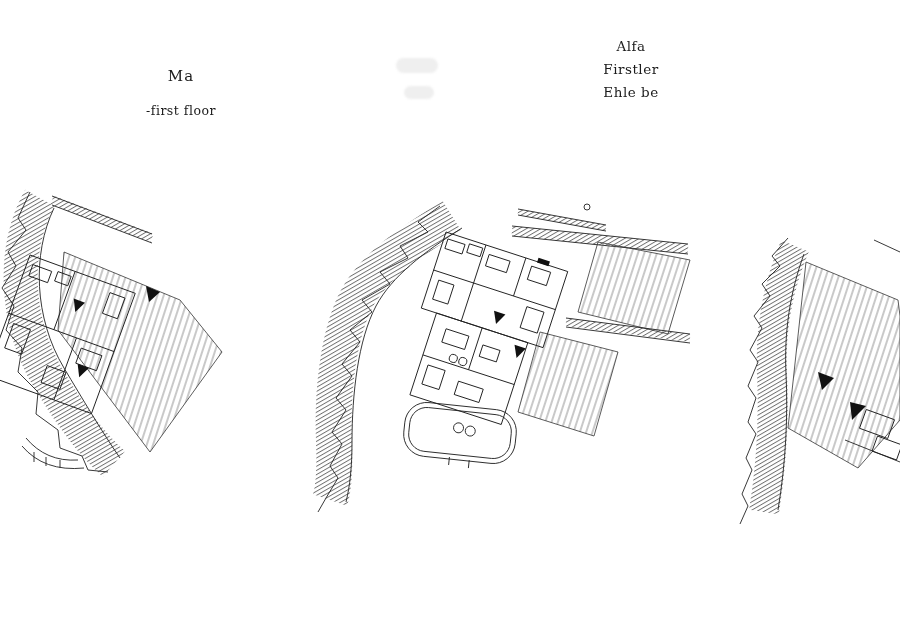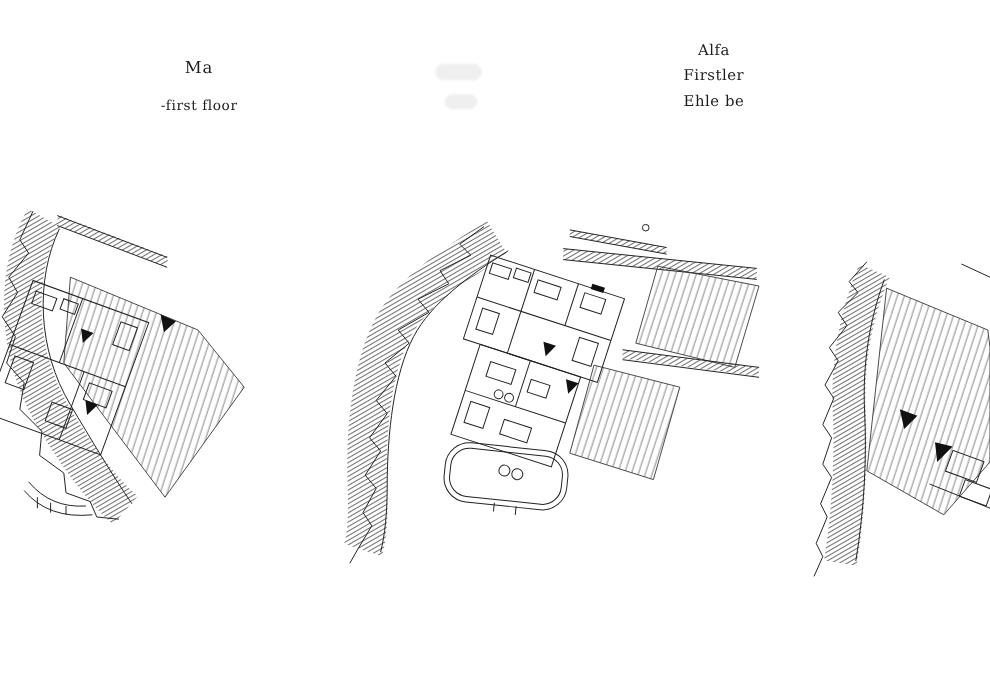--- a/index.html
+++ b/index.html
@@ -13,26 +13,26 @@
   .label3 .row{font-size:13.5px;margin-bottom:7px;letter-spacing:.5px;}
   .smudge{position:absolute;background:#efefef;border-radius:8px;filter:blur(1px);}
   svg{position:absolute;left:0;top:0;}
   .ink{stroke:#222;fill:none;stroke-width:0.9;}
 </style>
 </head>
 <body>
 
 <div class="canvas">
 
-  <div class="label" style="left:138px;top:52px;width:86px;">
+  <div class="label" style="left:138px;top:67px;width:86px;">
     <div class="l1">Ma</div>
     <div class="l2">-first floor</div>
   </div>
 
-  <div class="label label3" style="left:608px;top:38px;width:82px;">
+  <div class="label label3" style="left:590px;top:38px;width:82px;">
     <div class="row">Alfa</div>
     <div class="row">Firstler</div>
     <div class="row">Ehle be</div>
   </div>
 
   <div class="smudge" style="left:396px;top:58px;width:42px;height:15px;"></div>
   <div class="smudge" style="left:404px;top:86px;width:30px;height:13px;"></div>
 
   <svg width="900" height="636" viewBox="0 0 900 636">
     <defs>

